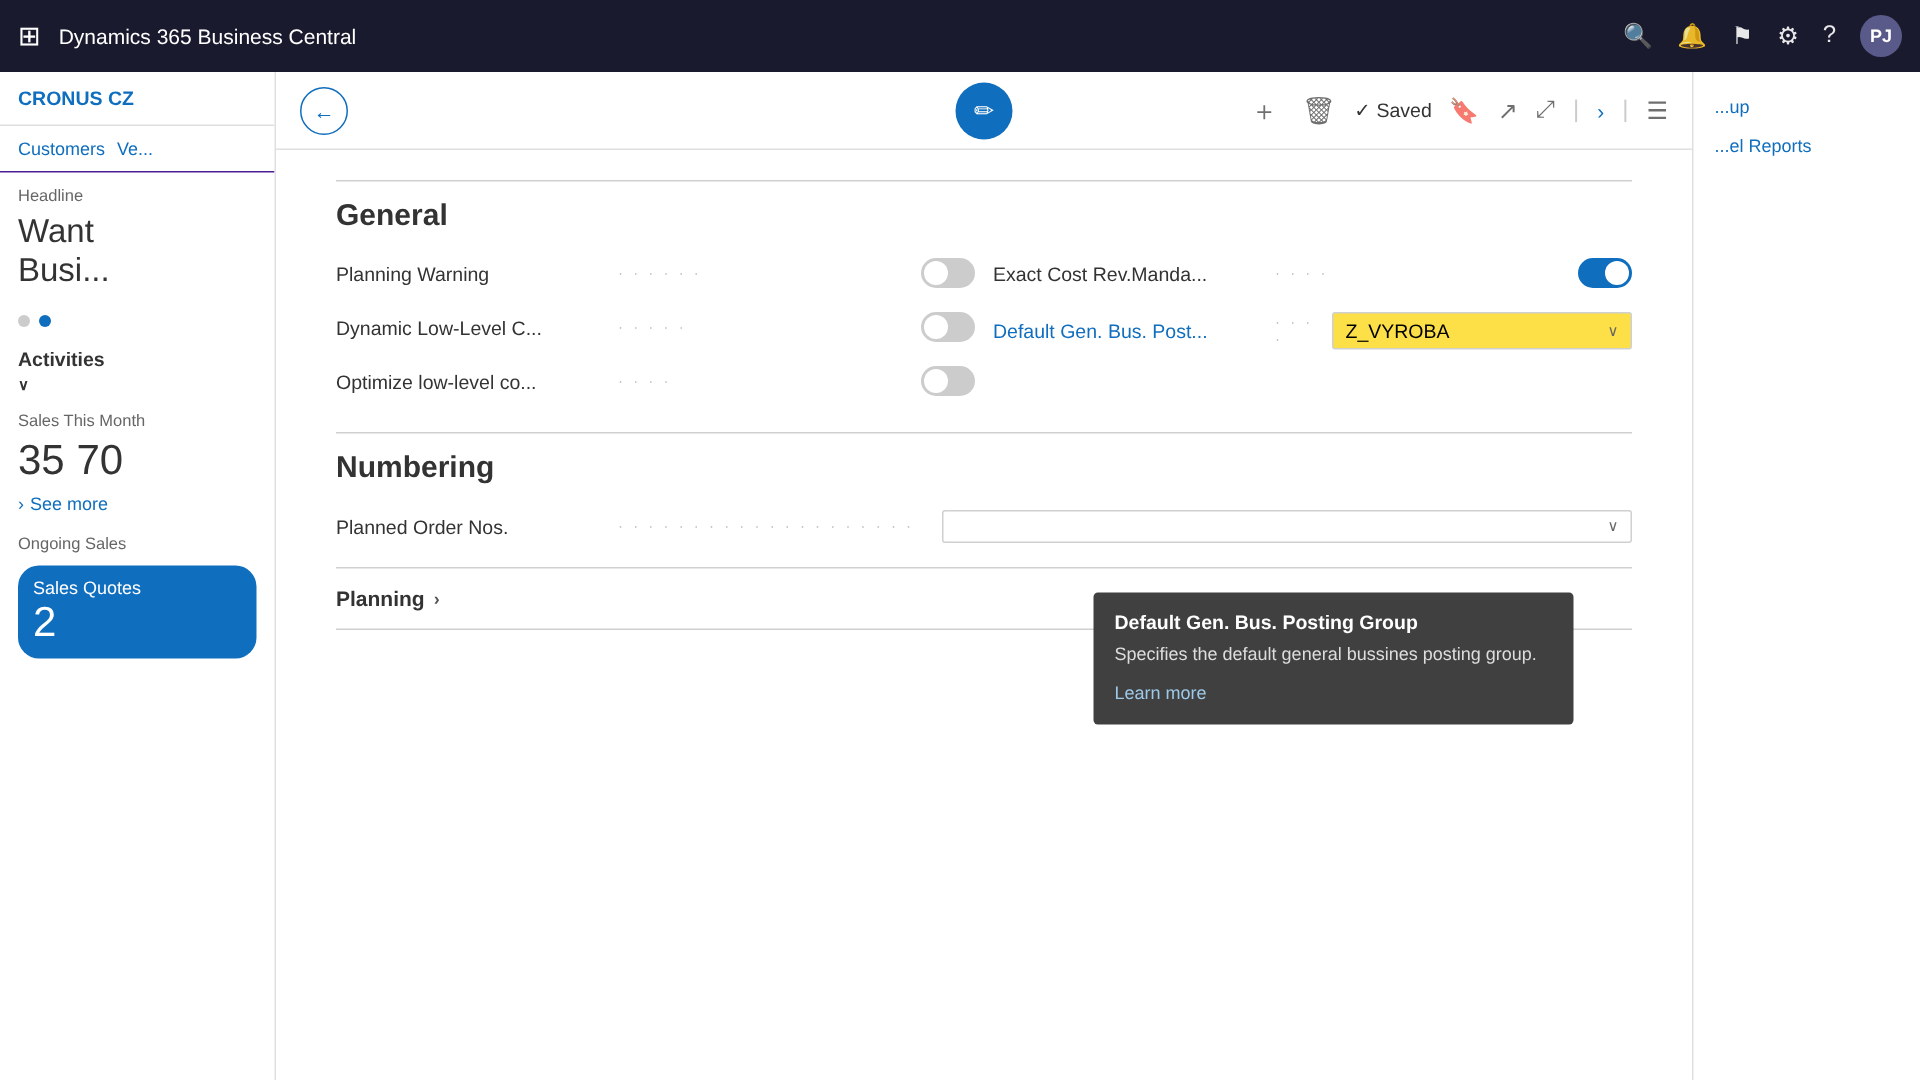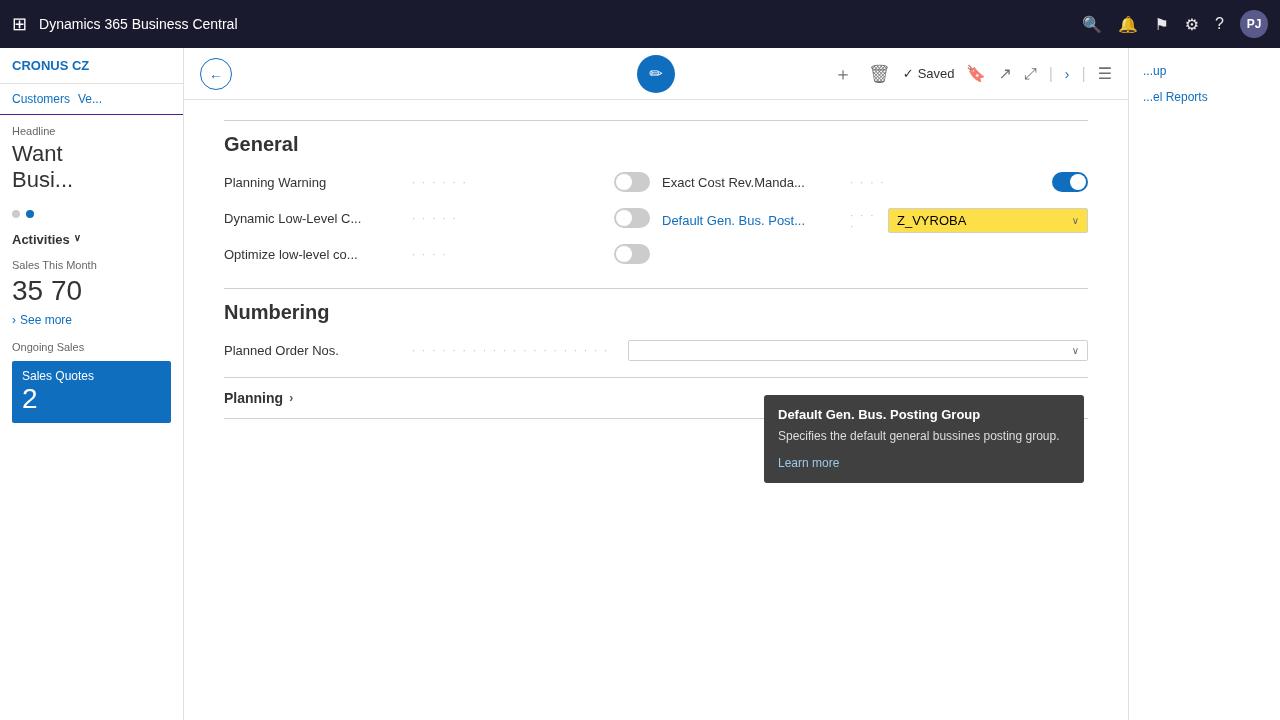--- a/index.html
+++ b/index.html
@@ -65,32 +65,33 @@
     .sidebar-dot { width: 8px; height: 8px; border-radius: 50%; background: #ccc; }
     .sidebar-dot.active { background: #106ebe; }
     .sidebar-activities {
       padding: 8px 12px;
       font-size: 13px;
       font-weight: 600;
       color: #333;
       display: flex;
       align-items: flex-start;
       gap: 4px;
+      flex-direction: column;
     }
     .sidebar-chevron { font-size: 10px; }
     .sidebar-sales-label { font-size: 11px; color: #666; padding: 4px 12px; }
     .sidebar-sales-number { font-size: 28px; font-weight: 300; color: #333; padding: 0 12px; }
     .sidebar-see-more { display: flex; align-items: center; gap: 4px; padding: 6px 12px; font-size: 12px; color: #106ebe; cursor: pointer; }
     .sidebar-ongoing { font-size: 11px; color: #666; padding: 8px 12px 4px; }
     .sidebar-card {
       margin: 4px 12px;
       background: #106ebe;
       color: white;
       padding: 8px 10px;
-      border-radius: 2px;
+      border-radius: 14px;
     }
     .sidebar-card-title { font-size: 12px; }
     .sidebar-card-number { font-size: 28px; font-weight: 300; }
 
     
     .content-area {
       flex: 1;
       display: flex;
       flex-direction: column;
       overflow: hidden;
@@ -212,21 +213,21 @@
       justify-content: space-between;
       cursor: pointer;
       background: white;
     }
     .chevron-down { font-size: 10px; color: #666; }
 
     
     .tooltip-box {
       position: absolute;
       top: 295px;
-      left: 580px;
+      left: 545px;
       background: #404040;
       color: white;
       padding: 12px 14px;
       border-radius: 3px;
       width: 320px;
       z-index: 100;
     }
     .tooltip-title { font-size: 13px; font-weight: 700; margin-bottom: 6px; }
     .tooltip-desc { font-size: 12px; color: #ddd; margin-bottom: 8px; line-height: 1.4; }
     .tooltip-link { font-size: 12px; color: #9dc9e8; cursor: pointer; }

